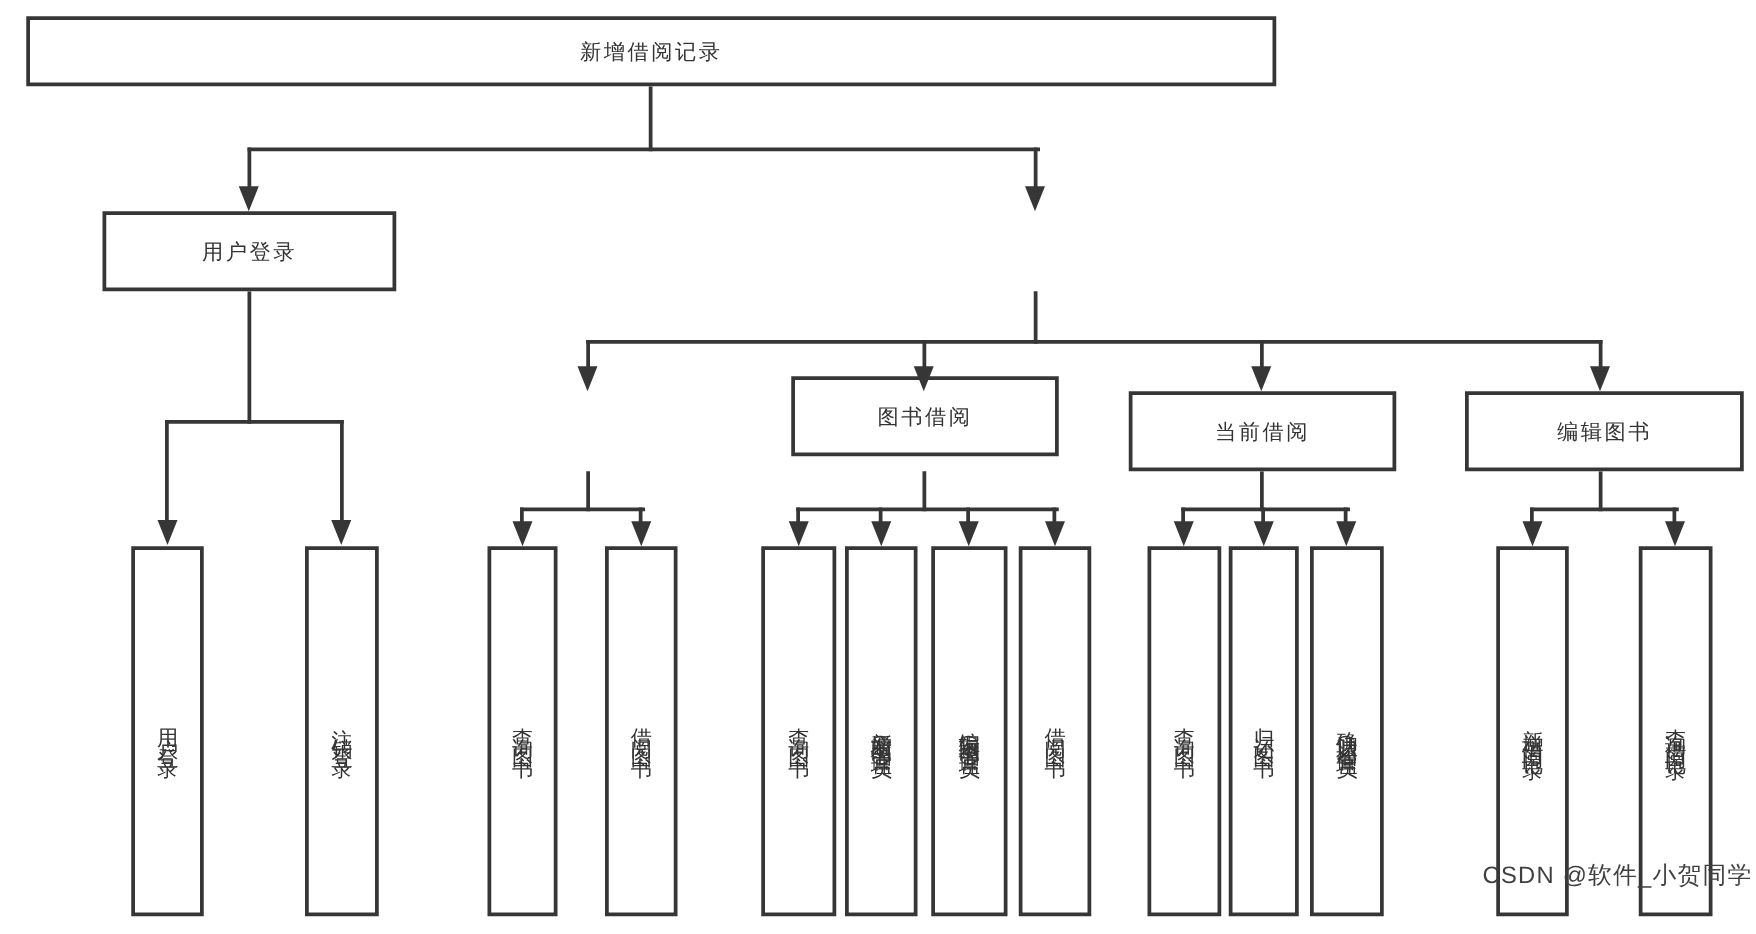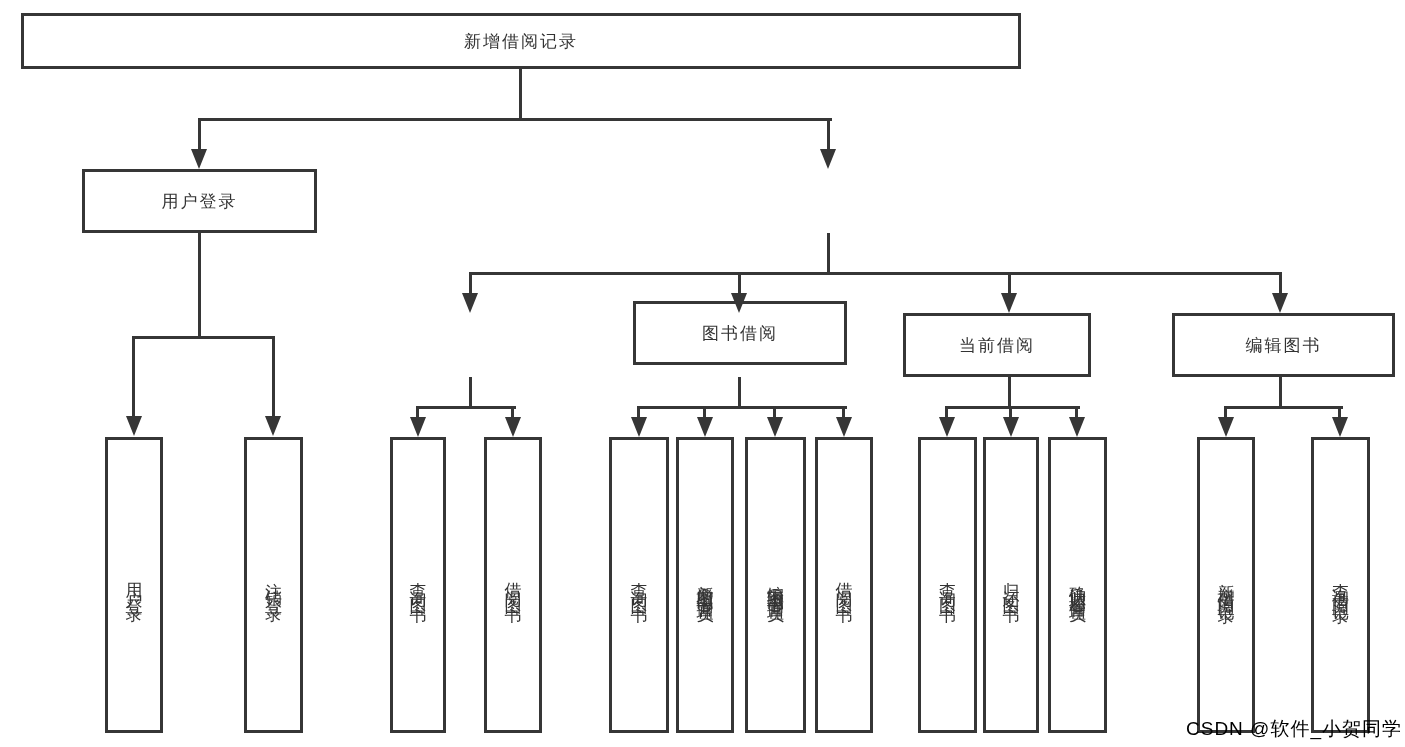--- a/index.html
+++ b/index.html
@@ -18,22 +18,22 @@
     letter-spacing:8px;font-size:17px;line-height:1;
   }
   .v{position:absolute;width:3px;background:#363636;z-index:1;}
   .h{position:absolute;height:3px;background:#363636;z-index:1;}
   .arr{
     position:absolute;width:0;height:0;z-index:3;
     border-left:8px solid transparent;border-right:8px solid transparent;
     border-top:20px solid #363636;
   }
   .watermark{
-    position:absolute;left:1186px;top:716px;z-index:5;
-    font-size:19px;color:#000000;letter-spacing:1px;white-space:nowrap;
+    position:absolute;left:1186px;top:687px;z-index:5;
+    font-size:19px;color:#404040;letter-spacing:1px;white-space:nowrap;
   }
 </style>
 </head>
 <body>
 
 <div class="canvas">
 
   <div class="v" style="left:519px;top:69px;height:52px;"></div>
   <div class="h" style="left:198px;top:118px;width:634px;"></div>
   <div class="v" style="left:198px;top:118px;height:36px;"></div>
@@ -78,21 +78,21 @@
     <span>新增借阅记录</span>
   </div>
 
   <div class="box" style="left:82px;top:169px;width:235px;height:64px;">
     <span>用户登录</span>
   </div>
 
   <div class="box" style="left:633px;top:301px;width:214px;height:64px;">
     <span>图书借阅</span>
   </div>
-  <div class="box" style="left:903px;top:313px;width:188px;height:64px;">
+  <div class="box" style="left:903px;top:313px;width:214px;height:64px;">
     <span>当前借阅</span>
   </div>
   <div class="box" style="left:1172px;top:313px;width:223px;height:64px;">
     <span>编辑图书</span>
   </div>
 
   <div class="box vbox" style="left:105px;top:437px;width:58px;height:296px;">
     <span class="vtext">用户登录</span>
   </div>
   <div class="box vbox" style="left:244px;top:437px;width:59px;height:296px;">

